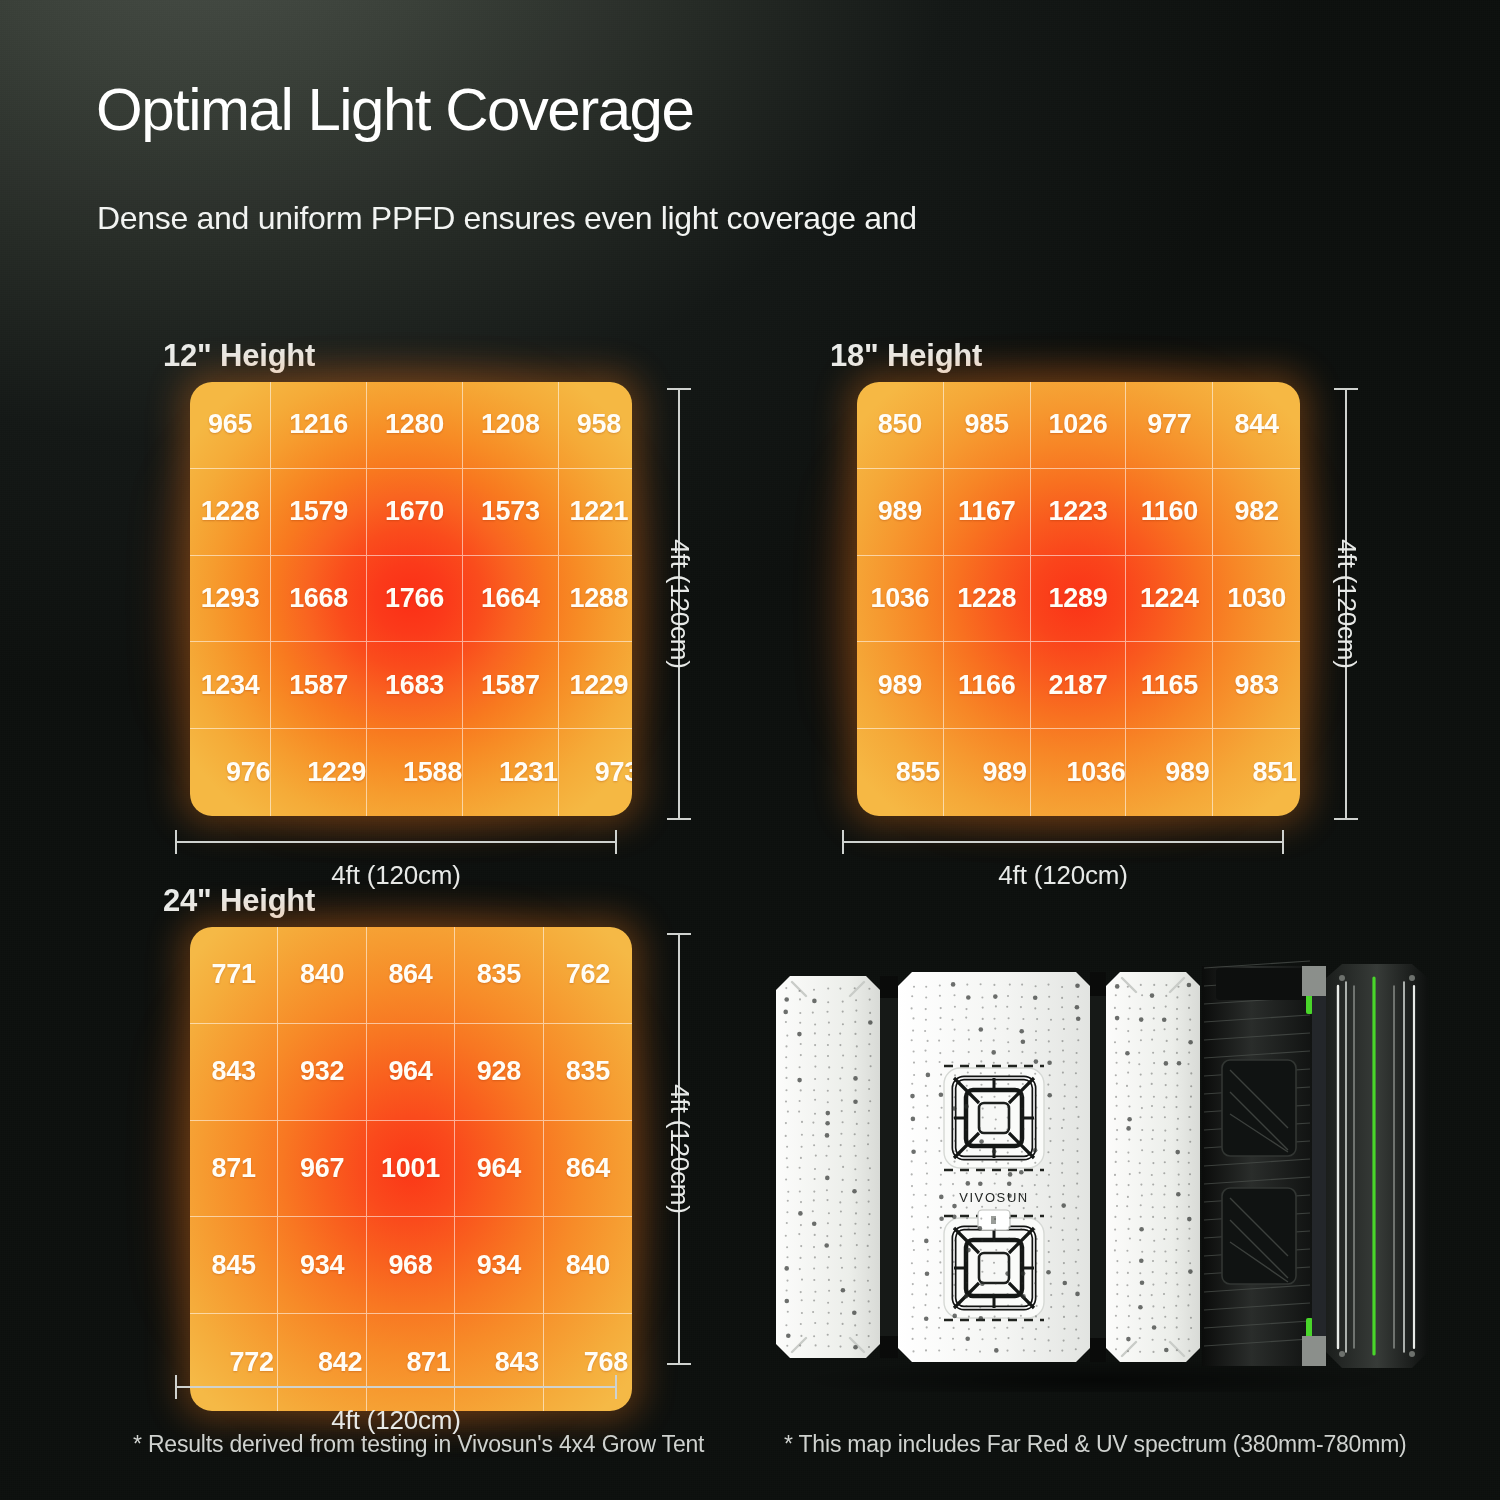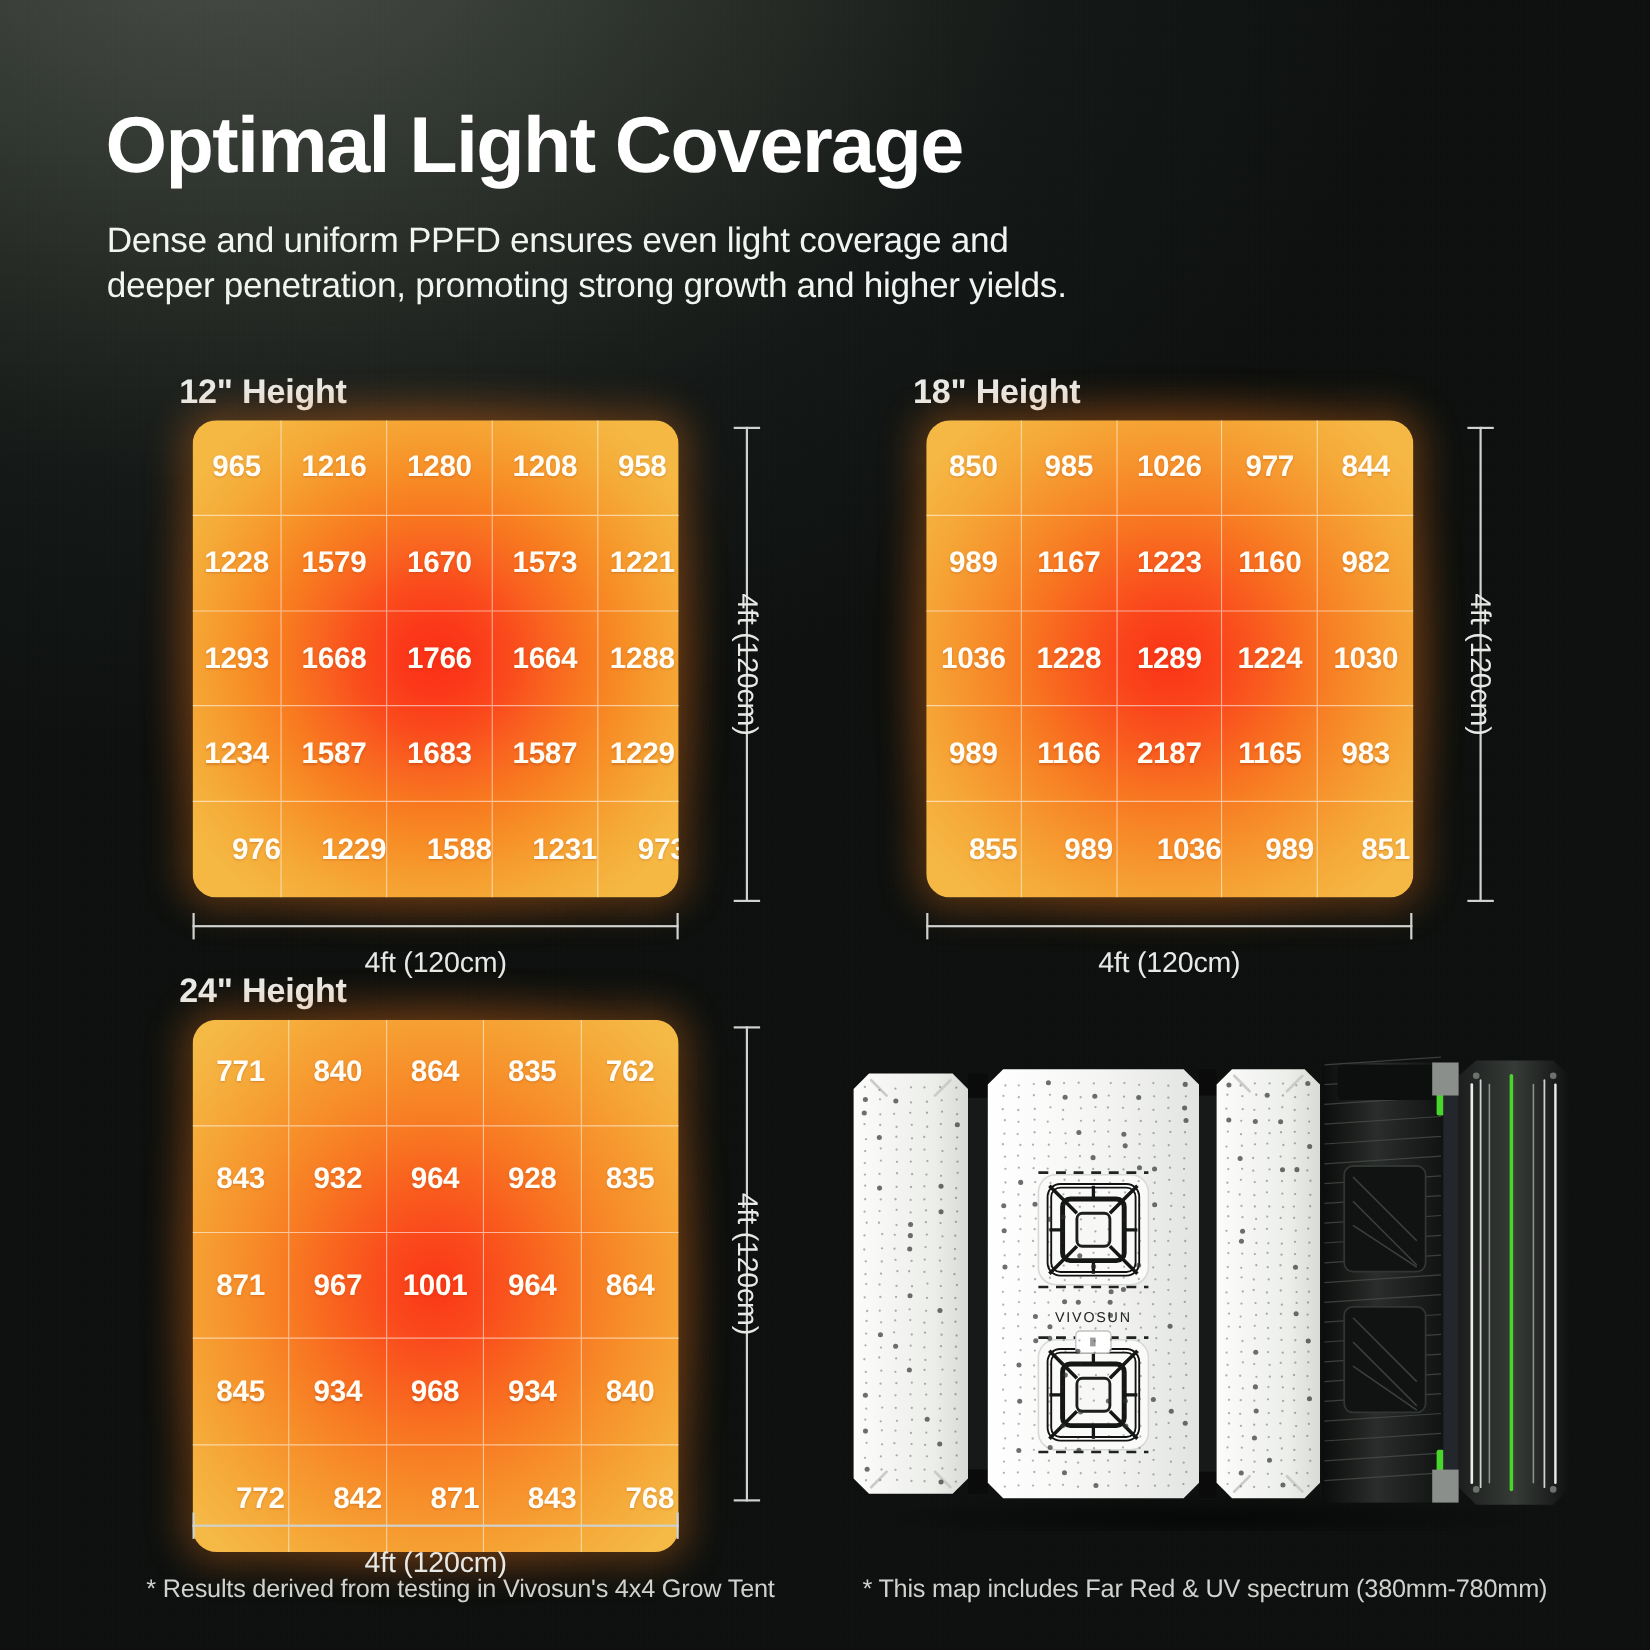--- a/index.html
+++ b/index.html
@@ -18,22 +18,22 @@
       #0b0e0c;
   }
   .noise{position:absolute;inset:0;pointer-events:none;opacity:.45;
     background-image:
       repeating-linear-gradient(0deg, rgba(255,255,255,.012) 0 1px, rgba(0,0,0,.012) 1px 2px),
       repeating-linear-gradient(90deg, rgba(255,255,255,.010) 0 1px, rgba(0,0,0,.010) 1px 2px);
   }
 
   
   .h1{
-    position:absolute;left:96px;top:96px;
-    font-size:72px;font-weight:bold;color:#ffffff;
+    position:absolute;left:96px;top:80px;
+    font-size:60px;font-weight:normal;color:#ffffff;
     letter-spacing:-1.5px;line-height:1;
     white-space:nowrap;
   }
   .sub{
     position:absolute;left:97px;top:198px;width:1320px;
     font-size:32px;color:#f2f4f2;line-height:1.28;
     letter-spacing:-0.3px;font-weight:400;
   }
   .sub span{display:block;}
 
@@ -54,20 +54,21 @@
     pointer-events:none;
   }
   .heat{
     position:relative;
     border-radius:22px;
     overflow:hidden;
     display:grid;
     grid-template-columns:repeat(5,1fr);
     grid-template-rows:repeat(5,1fr);
     box-shadow:0 0 34px 10px rgba(255,130,30,.30);
+    margin-left:15px;
   }
   .heat .bg{
     position:absolute;inset:0;
     background:
       radial-gradient(ellipse 62% 62% at 50% 50%,
         #fb2f16 0%,
         #fb3a1a 13%,
         #fa4c1c 26%,
         #f96420 38%,
         #f8791f 50%,
@@ -146,21 +147,20 @@
 </style>
 </head>
 <body>
 
 <div id="root">
   <div class="noise"></div>
 
   <div class="h1">Optimal Light Coverage</div>
   <div class="sub">
     <span>Dense and uniform PPFD ensures even light coverage and</span>
-    <span>deeper penetration, promoting strong growth and higher yields.</span>
   </div>
 
   <div class="panel" id="panel-0" style="left:163px;top:338px;">
     <div class="panel-title">12" Height</div>
     <div class="gridwrap">
       <div class="glow"></div>
       <div class="heat" id="heat-0" style="width:442px;height:434px;">
         <div class="bg"></div>
       <div class="cell">965</div>
           <div class="cell">1216</div>

